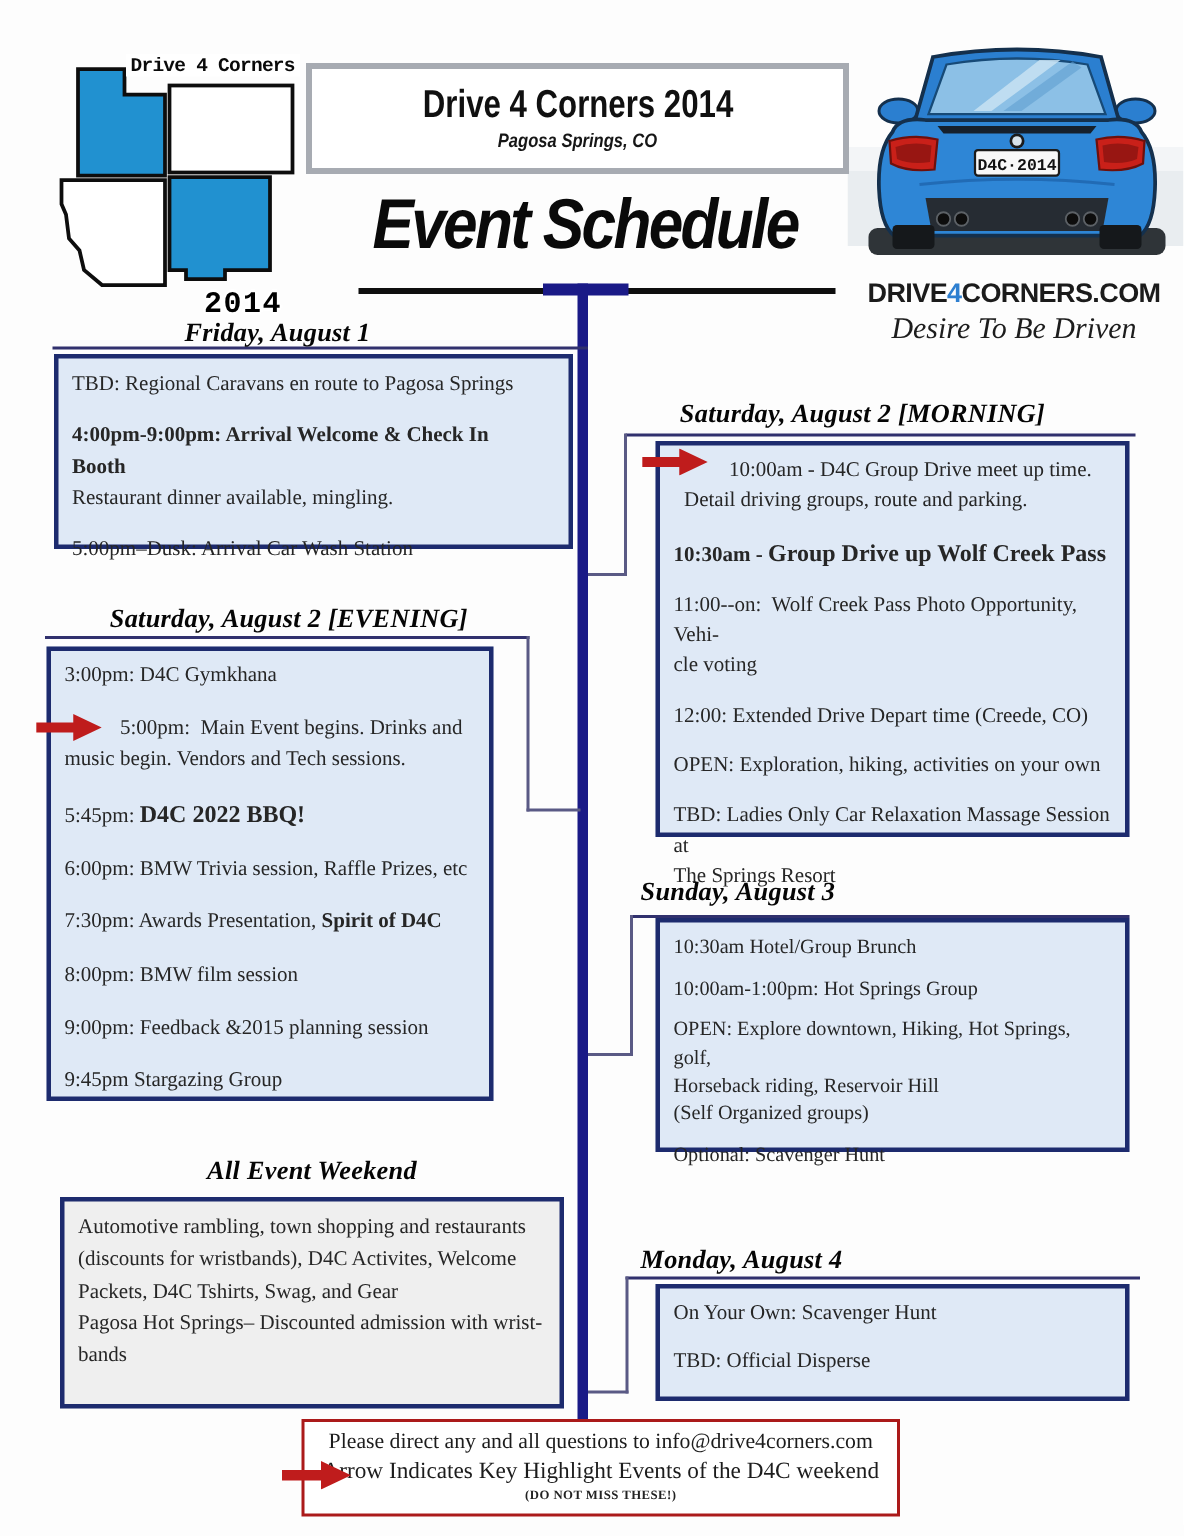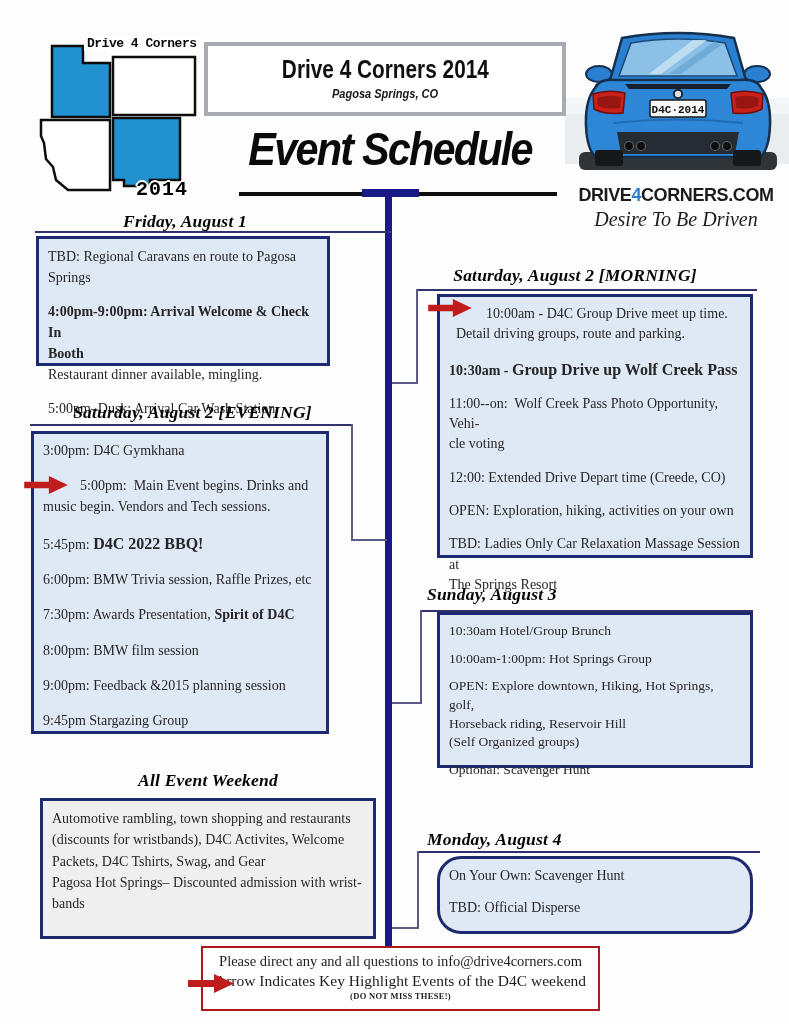--- a/index.html
+++ b/index.html
@@ -4,21 +4,21 @@
 <style>
   html,body{margin:0;padding:0;background:#ffffff;}
   .page{position:relative;width:789px;height:1024px;background:#fdfdfd;overflow:hidden;
         font-family:"Liberation Serif", serif;color:#242424;}
   .abs{position:absolute;}
 
   
   .logo-svg{left:28px;top:40px;}
   .logo-brand{left:84px;top:36px;font-family:"Liberation Mono", monospace;font-weight:700;
               font-size:13px;letter-spacing:-0.5px;color:#0a0a0a;background:#ffffff;padding:0 3px;z-index:4;}
-  .logo-year{left:136px;top:178px;font-family:"Liberation Mono", monospace;font-weight:700;
+  .logo-year{left:136px;top:192px;font-family:"Liberation Mono", monospace;font-weight:700;
              font-size:20px;color:#000;z-index:4;letter-spacing:1px;
              text-shadow:-2px 0 #fff,2px 0 #fff,0 -2px #fff,0 2px #fff,-1px -1px #fff,1px 1px #fff,1px -1px #fff,-1px 1px #fff;}
   .title-box{left:204px;top:42px;width:362px;height:74px;border:4px solid #a7abb2;background:#fff;
              text-align:center;box-sizing:border-box;z-index:2;}
   .title-main{display:inline-block;font-family:"Liberation Sans", sans-serif;font-weight:700;
               font-size:26px;color:#101010;margin-top:8px;transform:scaleX(.80);transform-origin:center;}
   .title-sub{display:block;font-family:"Liberation Sans", sans-serif;font-weight:700;font-style:italic;
              font-size:13px;color:#161616;margin-top:1px;transform:scaleX(.85);transform-origin:center;}
   .event-title{left:205px;top:121px;width:370px;text-align:center;z-index:2;}
   .event-title span{display:inline-block;font-family:"Liberation Sans", sans-serif;font-weight:700;
@@ -44,30 +44,30 @@
             font-size:17.5px;color:#050505;z-index:2;letter-spacing:.2px;}
   .center{text-align:center;}
   .box{background:#dfe9f6;border:3px solid #1d2b6e;box-sizing:border-box;z-index:2;
        font-size:14px;line-height:1.45;padding:7px 9px;color:#262626;}
   .gray{background:#efefef;}
   .sched-item{white-space:pre-wrap;}
   .b{font-weight:700;}
   .lg{font-size:16px;}
   .first-indent{text-indent:37px;}
 
-  .box-friday{left:36px;top:236px;width:294px;height:130px;line-height:1.5;}
+  .box-friday{left:36px;top:236px;width:346px;height:130px;line-height:1.5;}
   .box-friday .sched-item{margin-bottom:13px;}
   .box-evening{left:31px;top:431px;width:298px;height:303px;}
   .box-evening .sched-item{margin-bottom:15px;}
   .box-allweek{left:40px;top:798px;width:336px;height:141px;line-height:1.52;}
   .box-morning{left:437px;top:294px;width:316px;height:264px;}
   .box-morning .sched-item{margin-bottom:13px;}
   .box-sunday{left:437px;top:612px;width:316px;height:156px;line-height:1.38;font-size:13.5px;}
   .box-sunday .sched-item{margin-bottom:9px;}
-  .box-monday{left:437px;top:856px;width:316px;height:78px;border-radius:24px;}
+  .box-monday{left:437px;top:856px;width:316px;height:78px;}
   .box-monday .sched-item{margin-bottom:12px;}
 
   .red-arrow{z-index:3;}
   .red-arrow path{fill:#bf1c1c;}
 
   
   .footer-box{left:201px;top:946px;width:399px;height:65px;border:2.5px solid #ab1a1a;background:#fff;
               box-sizing:border-box;text-align:center;z-index:2;}
   .footer-l1{font-size:14.5px;margin-top:5px;color:#1c1c1c;}
   .footer-l2{font-size:15.5px;margin-top:2px;color:#1c1c1c;}

